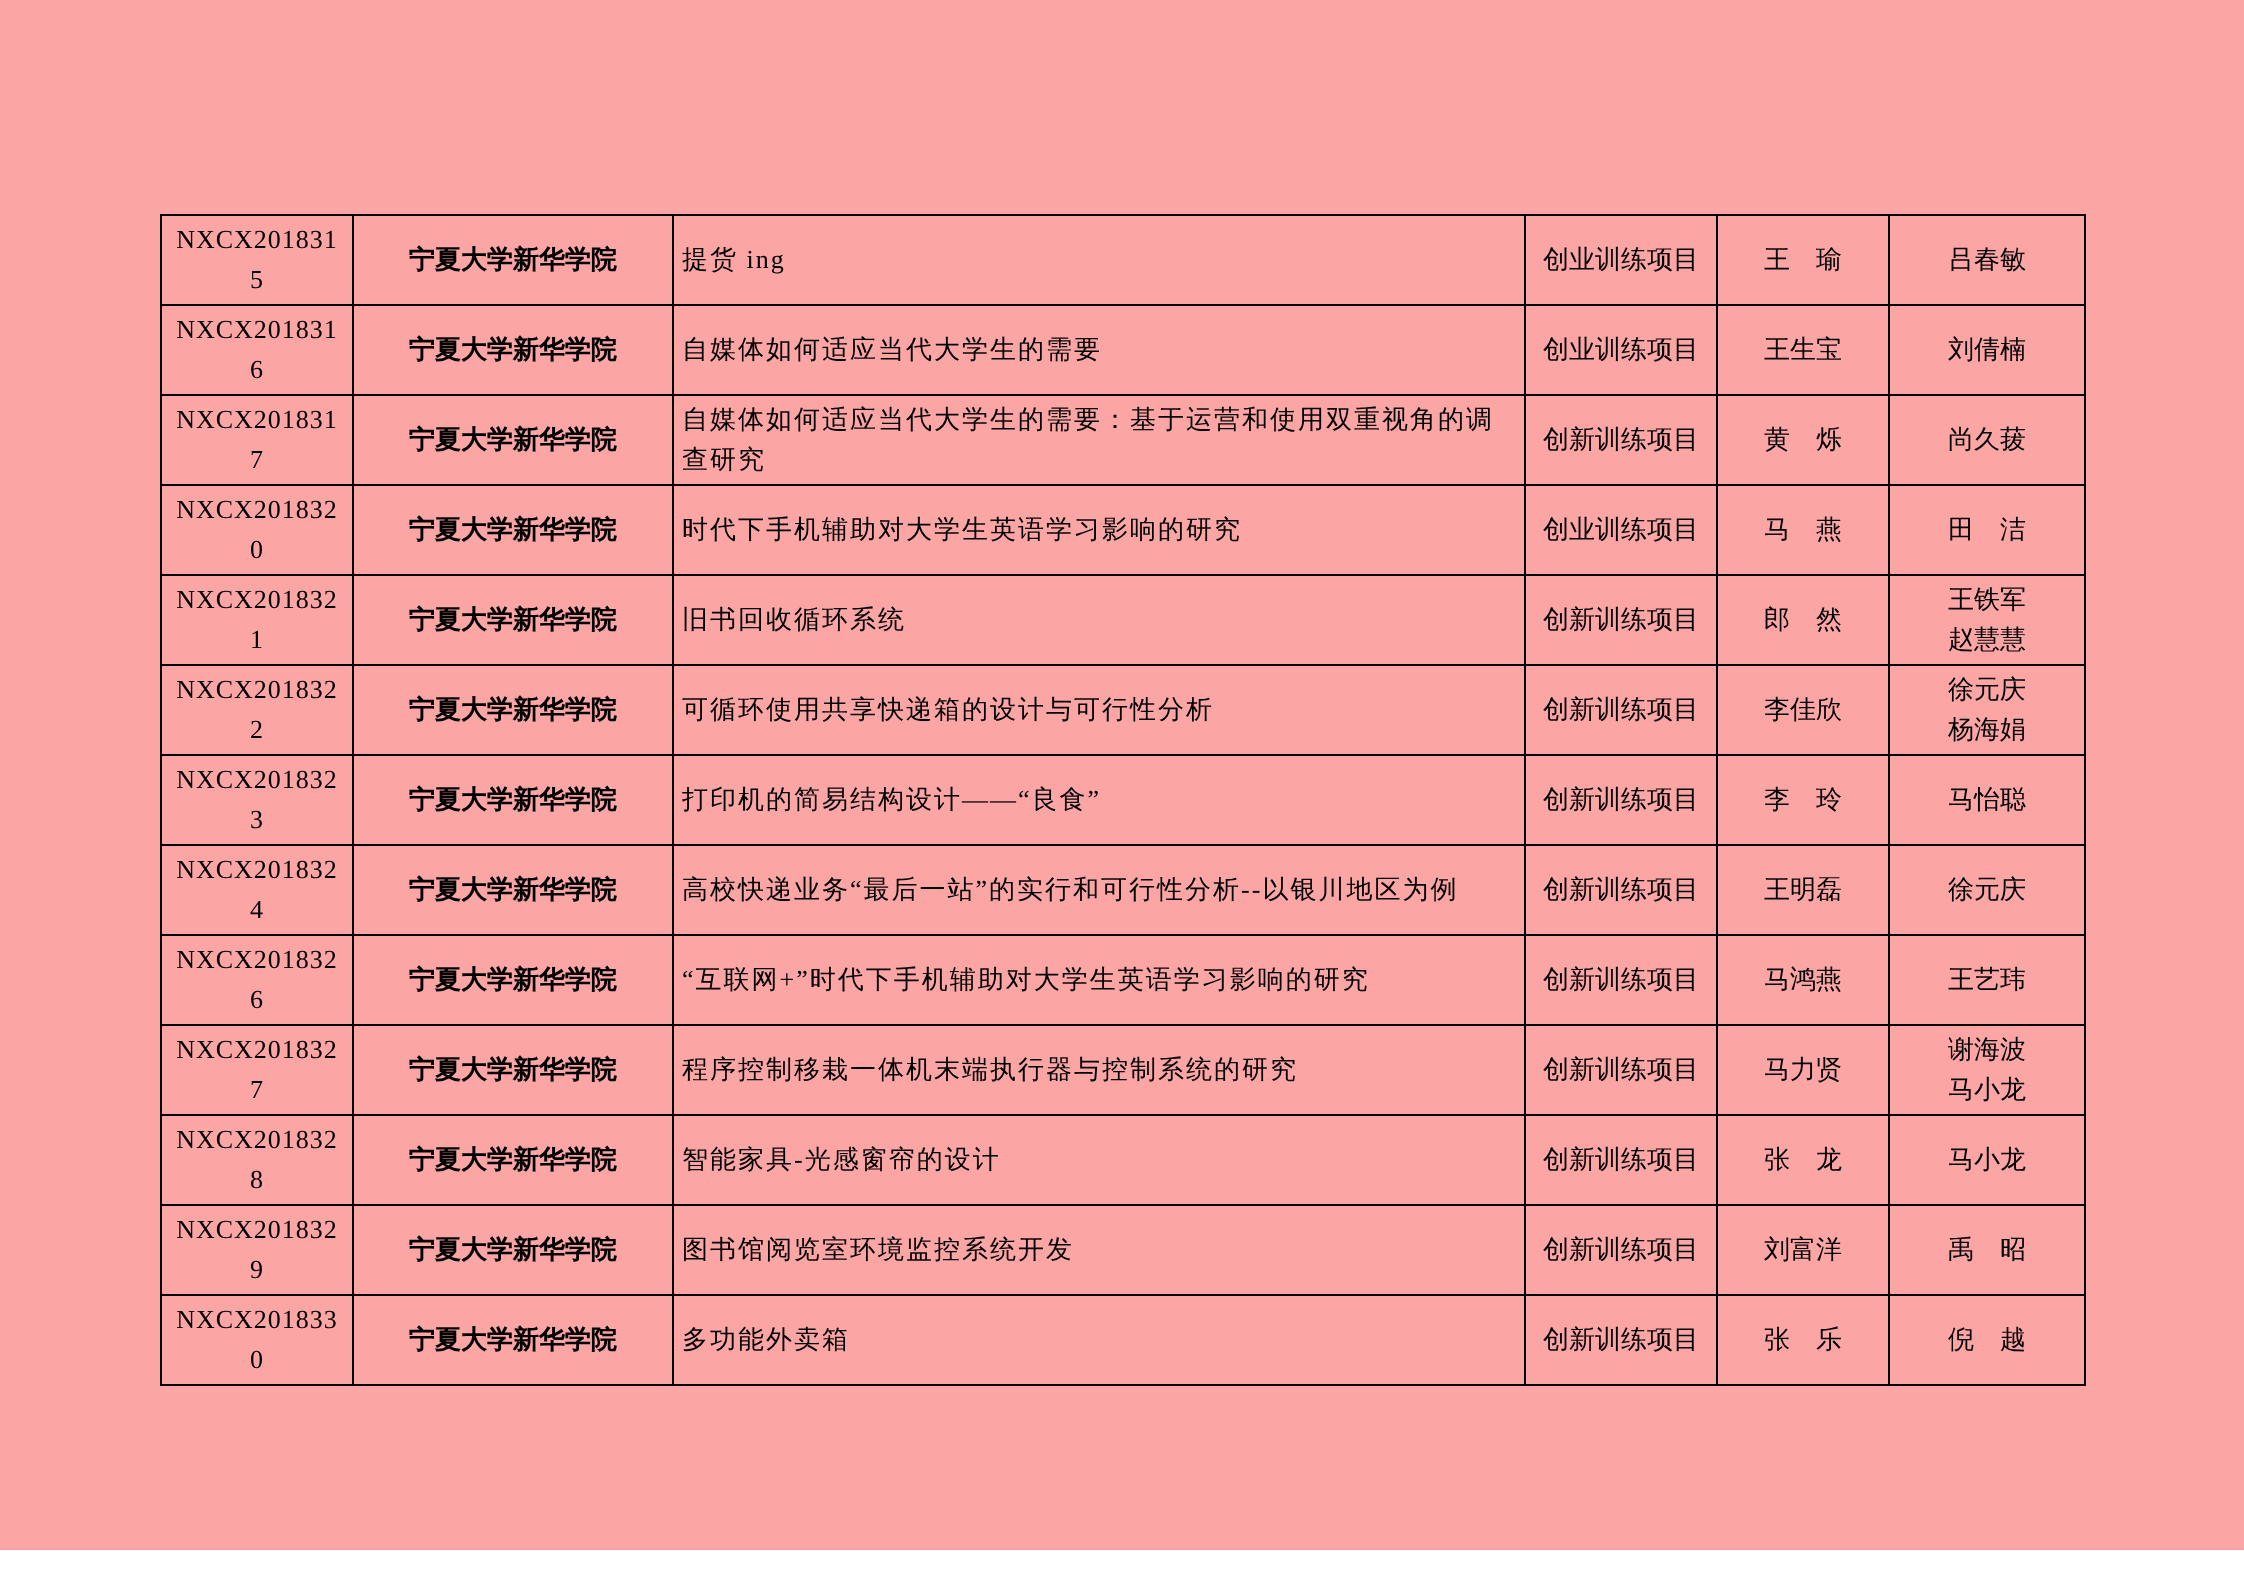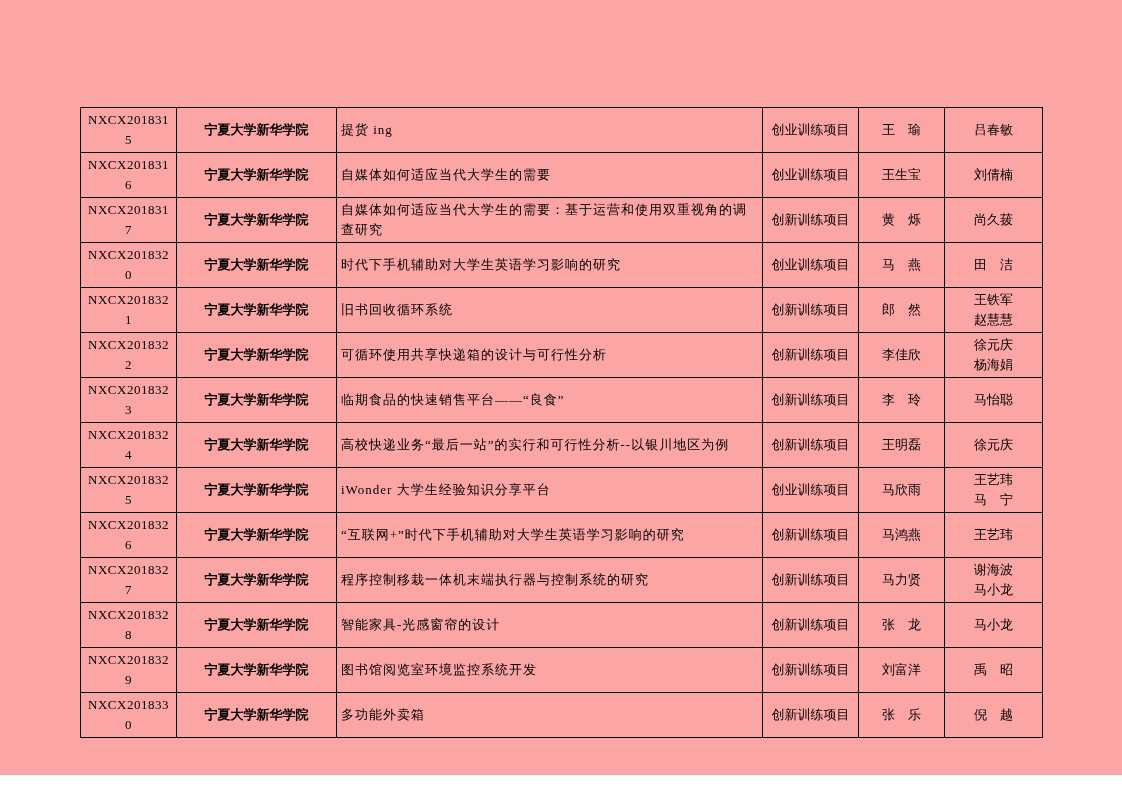--- a/index.html
+++ b/index.html
@@ -132,44 +132,35 @@
     <td class="c-title">可循环使用共享快递箱的设计与可行性分析</td>
     <td class="c-type">创新训练项目</td>
     <td class="c-leader">李佳欣</td>
     <td class="c-members">徐元庆
 杨海娟</td>
   </tr>
 
   <tr>
     <td class="c-id">NXCX2018323</td>
     <td class="c-school">宁夏大学新华学院</td>
-    <td class="c-title">临期食品的快速销售平台——“良食”</td>
+    <td class="c-title">打印机的简易结构设计——“良食”</td>
     <td class="c-type">创新训练项目</td>
     <td class="c-leader">李　玲</td>
     <td class="c-members">马怡聪</td>
   </tr>
 
   <tr>
     <td class="c-id">NXCX2018324</td>
     <td class="c-school">宁夏大学新华学院</td>
     <td class="c-title">高校快递业务“最后一站”的实行和可行性分析--以银川地区为例</td>
     <td class="c-type">创新训练项目</td>
     <td class="c-leader">王明磊</td>
     <td class="c-members">徐元庆</td>
   </tr>
 
-  <tr>
-    <td class="c-id">NXCX2018325</td>
-    <td class="c-school">宁夏大学新华学院</td>
-    <td class="c-title">iWonder 大学生经验知识分享平台</td>
-    <td class="c-type">创业训练项目</td>
-    <td class="c-leader">马欣雨</td>
-    <td class="c-members">王艺玮
-马　宁</td>
-  </tr>
 
   <tr>
     <td class="c-id">NXCX2018326</td>
     <td class="c-school">宁夏大学新华学院</td>
     <td class="c-title">“互联网+”时代下手机辅助对大学生英语学习影响的研究</td>
     <td class="c-type">创新训练项目</td>
     <td class="c-leader">马鸿燕</td>
     <td class="c-members">王艺玮</td>
   </tr>
 

